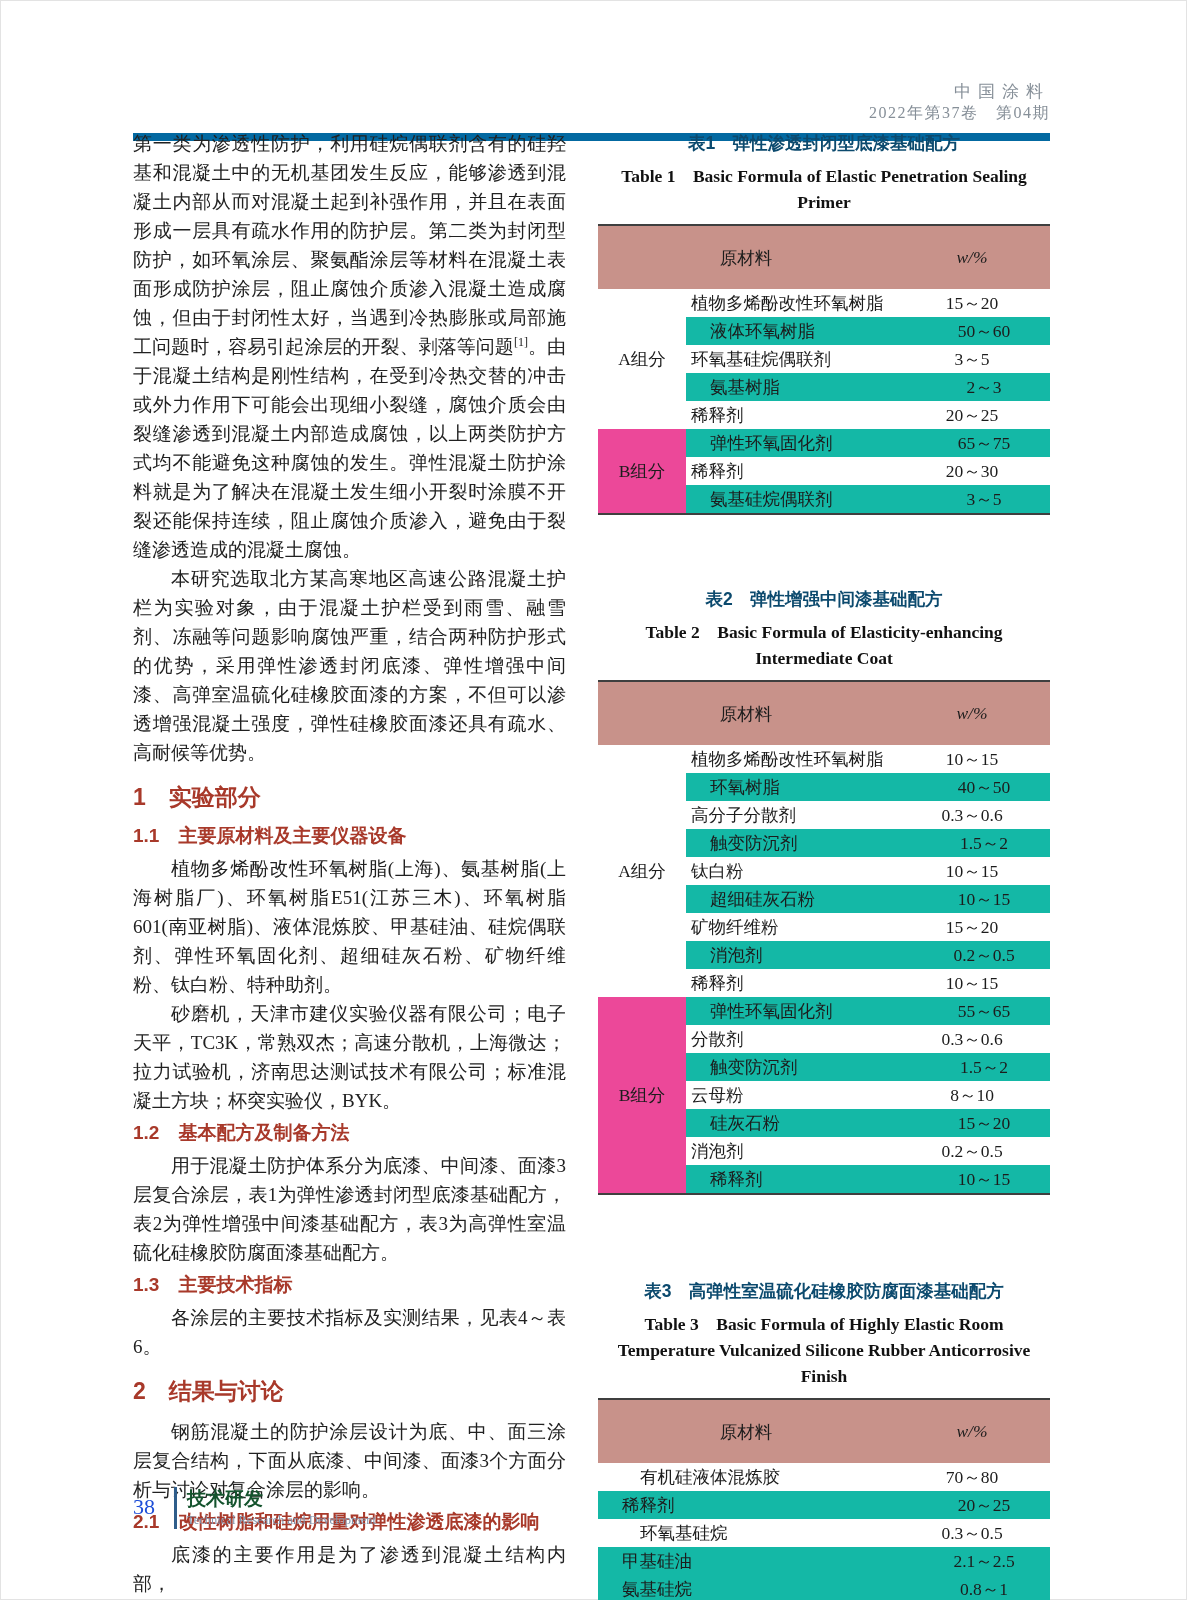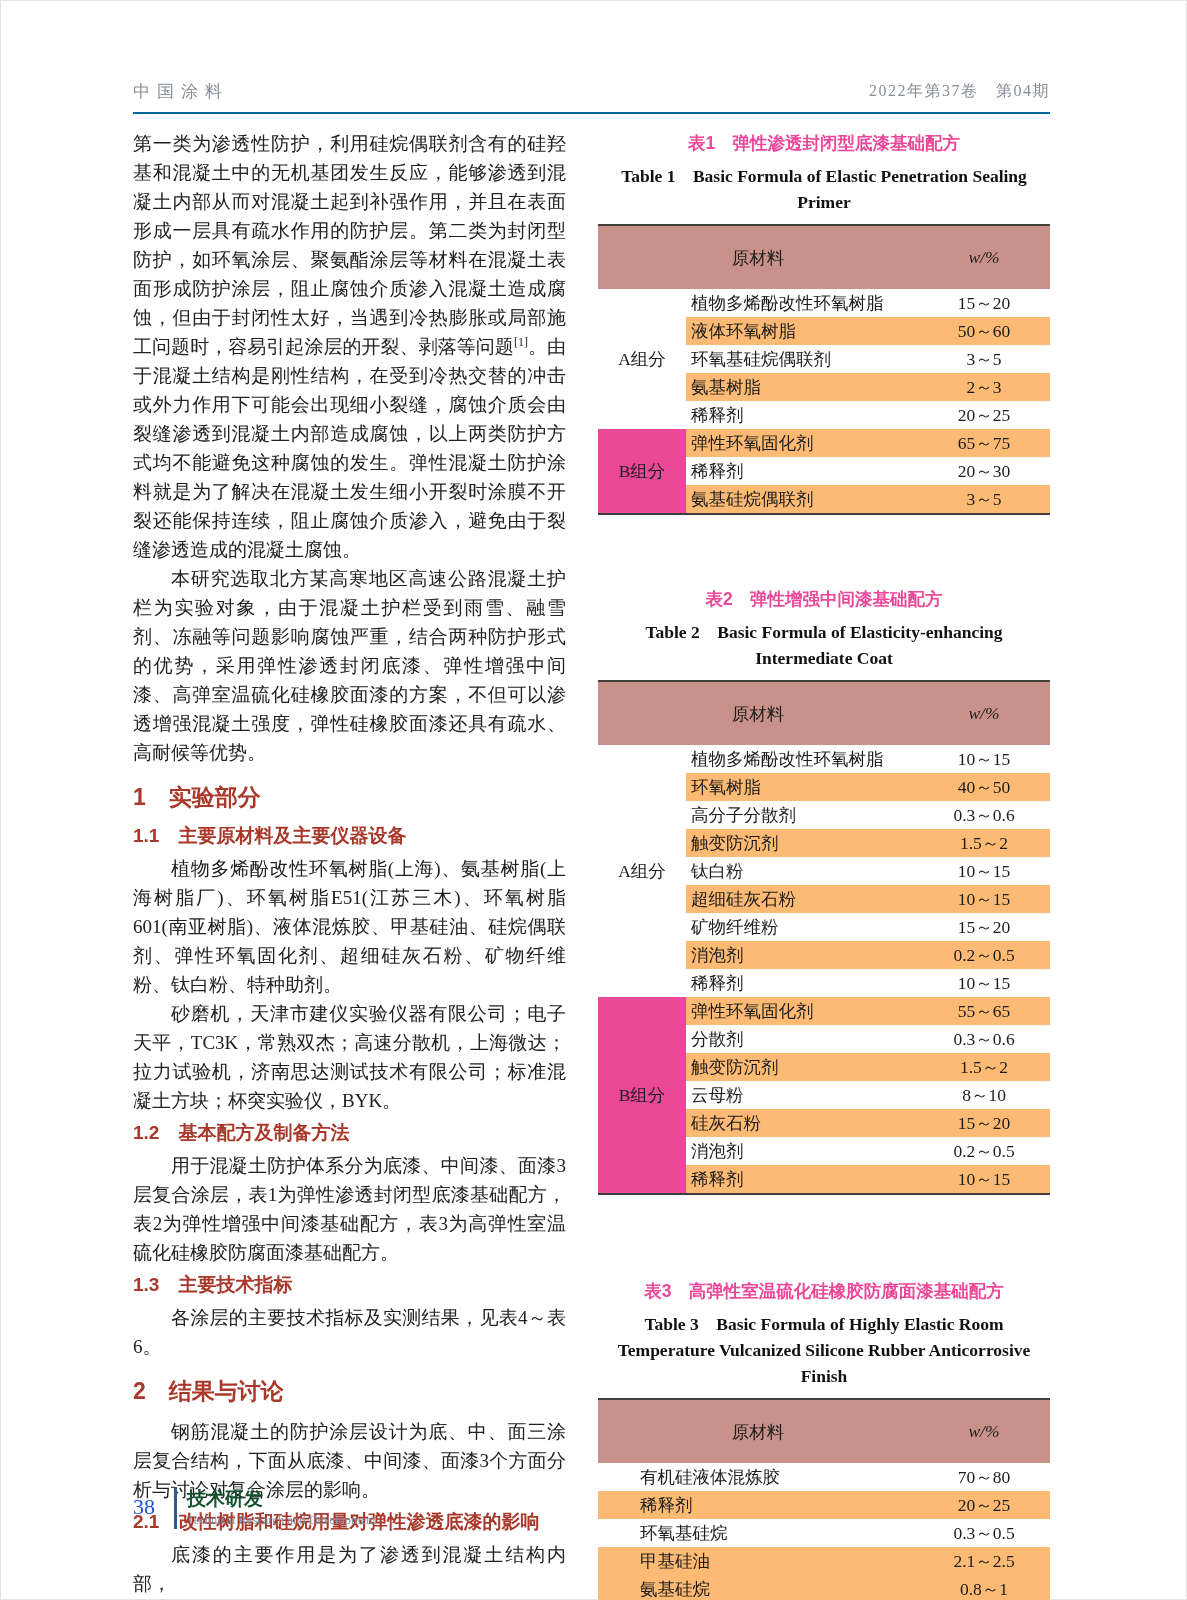--- a/index.html
+++ b/index.html
@@ -5,22 +5,22 @@
   html,body{margin:0;padding:0;background:#fff;}
   .page{
     position:relative;width:1187px;height:1600px;background:#ffffff;
     box-shadow:inset 0 0 0 1px #e3e3e3;
     font-family:"Liberation Serif","DejaVu Serif",serif;
     color:#1c1c1c;overflow:hidden;
   }
   
   .page-header{
     position:absolute;left:133px;right:137px;top:80px;
-    display:flex;justify-content:space-between;align-items:center;
-    border-bottom:2px solid #0369a1;padding-bottom:9px;
+    display:flex;justify-content:space-between;align-items:flex-end;
+    border-bottom:8px solid #0369a1;padding-bottom:9px;flex-direction:column;
   }
   .journal-name{font-size:17px;color:#868f98;letter-spacing:7px;}
   .issue-info{font-size:16px;color:#868f98;letter-spacing:1.5px;}
   
   .col-left{position:absolute;left:133px;top:129px;width:433px;}
   .col-right{position:absolute;left:598px;top:131px;width:452px;}
   
   .body-p{margin:0;font-size:19px;line-height:29px;text-align:justify;color:#212121;}
   .body-p.indent{text-indent:2em;}
   .ref-sup{font-size:12px;line-height:0;}
@@ -31,40 +31,40 @@
   .sub-h{
     font-family:"Liberation Sans","DejaVu Sans",sans-serif;
     font-size:19px;font-weight:bold;color:#a8392a;margin:5px 0 5px 0;
   }
   
   .tbl-block{margin:0;}
   .tbl-block.gap2{margin-top:72px;}
   .tbl-block.gap3{margin-top:84px;}
   .tbl-title-zh{
     text-align:center;font-family:"Liberation Sans","DejaVu Sans",sans-serif;
-    font-weight:bold;font-size:17.5px;color:#ec4899;margin:0 0 7px 0;line-height:25px;
+    font-weight:bold;font-size:17.5px;color:#0c4a6e;margin:0 0 7px 0;line-height:25px;
   }
   .tbl-title-en{
     text-align:center;font-weight:bold;font-size:17.5px;line-height:26px;margin:0 0 9px 0;color:#111;
   }
   .tbl-holder table{
     width:100%;border-collapse:collapse;
     border-top:2.5px solid #3f3f3f;border-bottom:2.5px solid #3f3f3f;
     font-size:17.5px;color:#1c1c1c;
   }
   .tbl-holder th{
     background:#c8928a;font-weight:normal;height:31px;padding:16px;
   }
   .tbl-holder th.h-val{font-style:italic;}
   .tbl-holder td{height:28px;padding:0;}
   .tbl-holder td.group{text-align:center;width:88px;}
   .tbl-holder td.mat{text-align:left;padding-left:5px;}
   .tbl-holder td.mat3{padding-left:42px;}
   .tbl-holder td.val{text-align:center;width:132px;}
-  .tbl-holder tr.shaded td.mat,.tbl-holder tr.shaded td.val{background:#fdba74;}
+  .tbl-holder tr.shaded td.mat,.tbl-holder tr.shaded td.val{background:#14b8a6;padding-left:24px;}
   .tbl-holder td.group.gshaded{background:#ec4899;}
   
   .page-footer{position:absolute;left:133px;top:1487px;display:flex;align-items:stretch;}
   .page-num{font-size:22px;color:#1d4ed8;align-self:flex-end;padding-bottom:9px;margin-right:19px;}
   .footer-bar{width:3px;background:#2f5d8a;margin-right:10px;}
   .footer-zh{
     font-family:"Liberation Sans","DejaVu Sans",sans-serif;
     font-weight:bold;font-size:19px;color:#14532d;line-height:24px;
   }
   .footer-en{font-size:12.5px;color:#8195ad;line-height:18px;}

